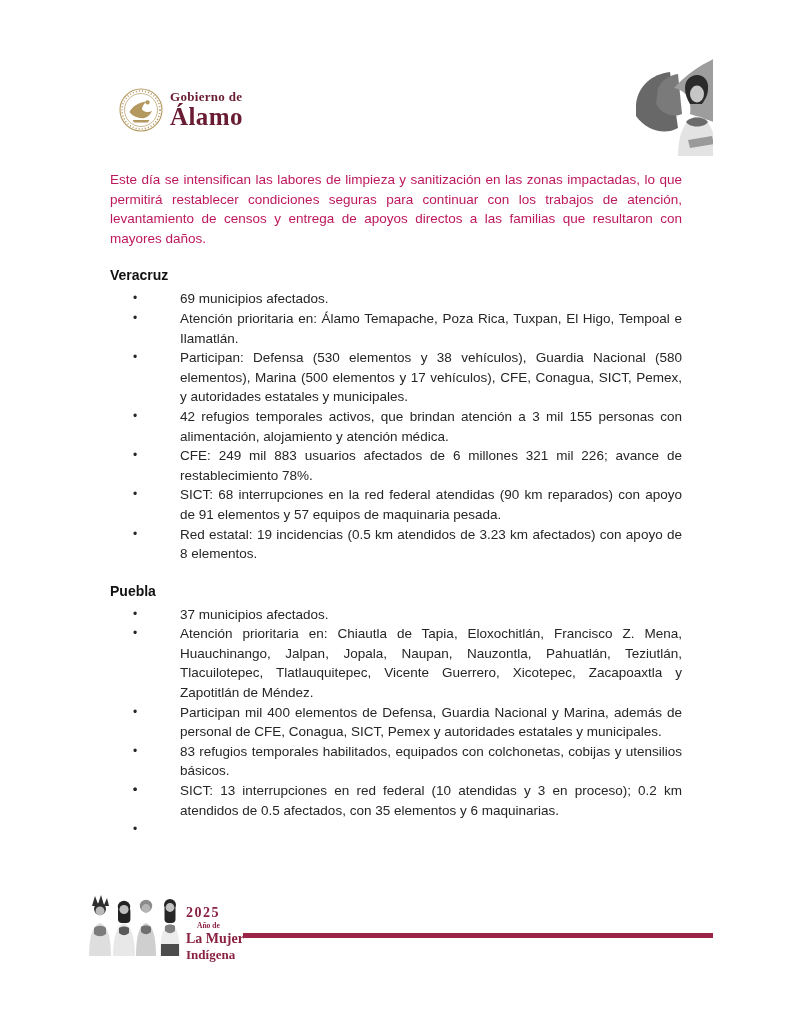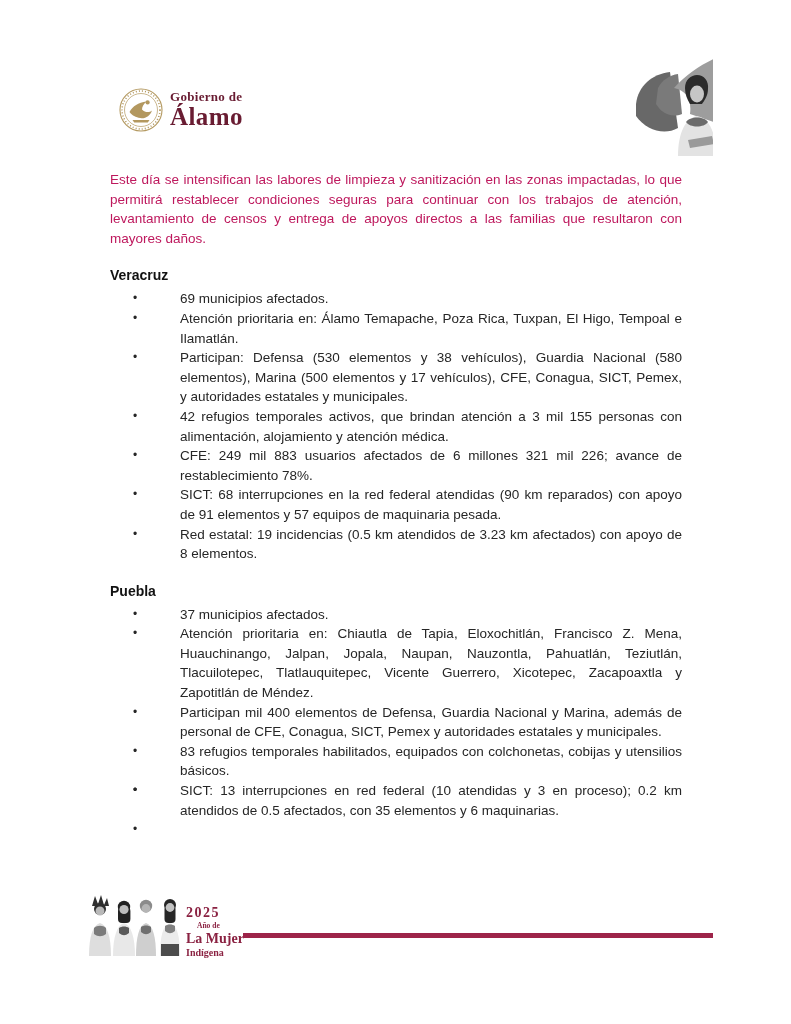--- a/index.html
+++ b/index.html
@@ -24,21 +24,21 @@
   .bullets { list-style:none; margin:0; padding:0; }
   .bullets li { position:relative; padding-left:70px; font-size:13.5px; line-height:19.6px; text-align:justify; color:#262626; }
   .bullet-dot { position:absolute; left:23px; top:0; font-size:12px; color:#262626; }
 
   
   .women-photo { position:absolute; left:84px; top:892px; width:102px; height:64px; }
   .year-block { position:absolute; left:186px; top:906px; color:#8A2141; font-family:"Liberation Serif", serif; line-height:1; }
   .year { font-size:14px; font-weight:700; letter-spacing:1.5px; }
   .year-sub { font-size:7.5px; font-weight:700; margin:2px 0 1px 11px; }
   .year-l1 { font-size:14px; font-weight:700; margin-top:2px; }
-  .year-l2 { font-size:10px; font-weight:700; margin-top:2px; }
+  .year-l2 { font-size:13px; font-weight:700; margin-top:2px; }
   .footer-line { position:absolute; left:243px; top:933px; width:490px; height:5px; background:#9D2449; }
 </style>
 </head>
 <body>
 
 <div class="page">
 
   <div class="header-logo">
     <svg class="seal" width="46" height="48" viewBox="0 0 46 48">
       <circle cx="23" cy="24" r="21" fill="#ffffff" stroke="#B3985F" stroke-width="1.1"></circle>

